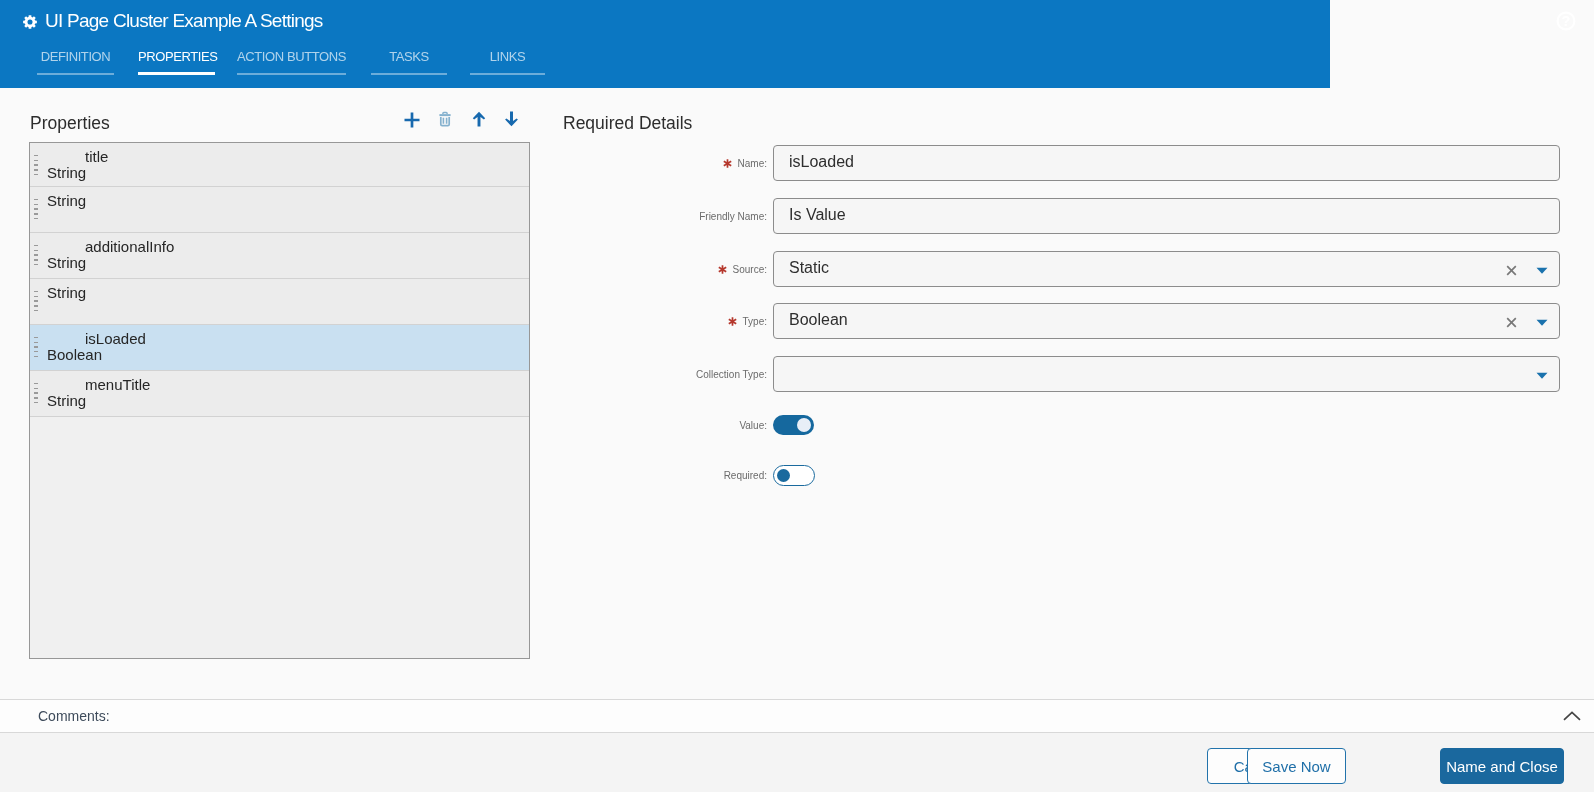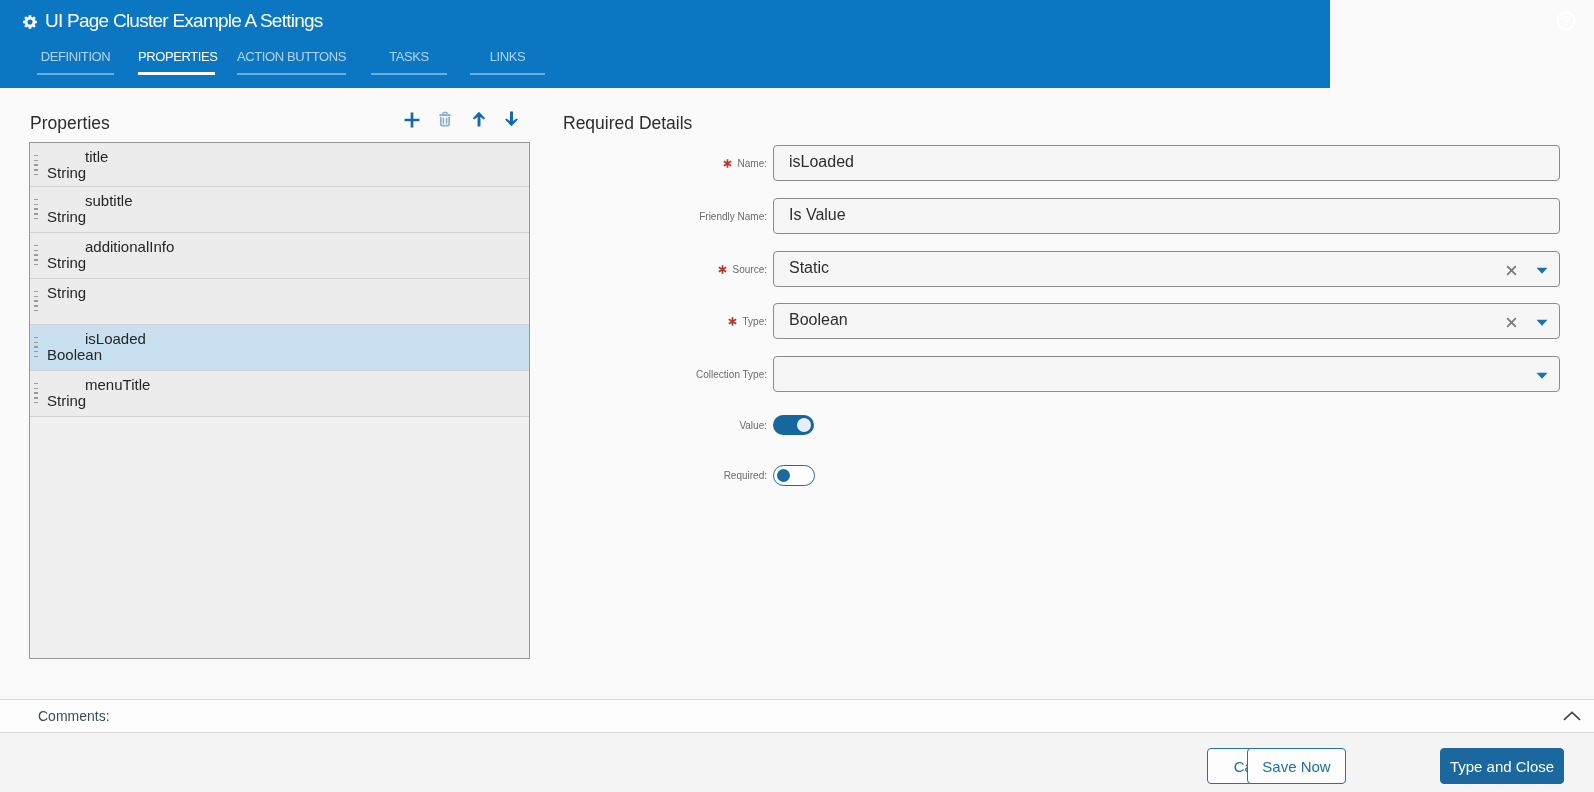--- a/index.html
+++ b/index.html
@@ -77,21 +77,21 @@
   </svg>
 <svg class="ticon" style="left:472px; top:111px" width="14" height="16" viewBox="0 0 14 16">
     <path fill="#1769ae" d="M7 0.7 L13.2 7.2 L11.9 8.4 L8.45 5.9 L8.45 15.6 L5.55 15.6 L5.55 5.9 L2.1 8.4 L0.8 7.2 Z"></path>
   </svg>
 <svg class="ticon" style="left:504px; top:111px" width="15" height="16" viewBox="0 0 15 16">
     <path fill="#1769ae" d="M7.5 15.3 L13.9 8.6 L12.6 7.4 L9 10 L9 0.4 L6 0.4 L6 10 L2.4 7.4 L1.1 8.6 Z"></path>
   </svg>
 
 <div class="listbox">
   <div class="row"><span class="grip"></span><span class="rname">title</span>String</div>
-  <div class="row"><span class="grip"></span><span class="rname">subtitle</span>String</div>
+  <div class="row"><span class="grip"></span>String</div>
   <div class="row"><span class="grip"></span><span class="rname">additionalInfo</span>String</div>
   <div class="row"><span class="grip"></span>String</div>
   <div class="row sel"><span class="grip"></span><span class="rname">isLoaded</span>Boolean</div>
   <div class="row"><span class="grip"></span><span class="rname">menuTitle</span>String</div>
 </div>
 
 <div class="rhead">Required Details</div>
 
 <div class="flabel" style="top:145px"><svg class="reqsvg" width="9" height="9" viewBox="0 0 9 9">
       <path d="M4.5 0.2 V8.8 M0.8 2.3 L8.2 6.7 M8.2 2.3 L0.8 6.7" stroke="#b5372c" stroke-width="1.7" fill="none"></path>
@@ -150,13 +150,13 @@
 
 <div class="comments">
   <div class="lbl">Comments:</div>
   <svg width="18" height="12" viewBox="0 0 18 12">
       <path d="M1 9.9 L9 2.3 L17 9.9" fill="none" stroke="#454545" stroke-width="1.7"></path>
     </svg>
 </div>
 <div class="footer"></div>
 <div class="btn line" style="left:1207px; width:100px">Cancel</div>
 <div class="btn line" style="left:1247px; width:99px">Save Now</div>
-<div class="btn solid" style="left:1440px; width:124px">Type and Close</div>
+<div class="btn solid" style="left:1440px; width:124px">Name and Close</div>
 
 </body></html>

